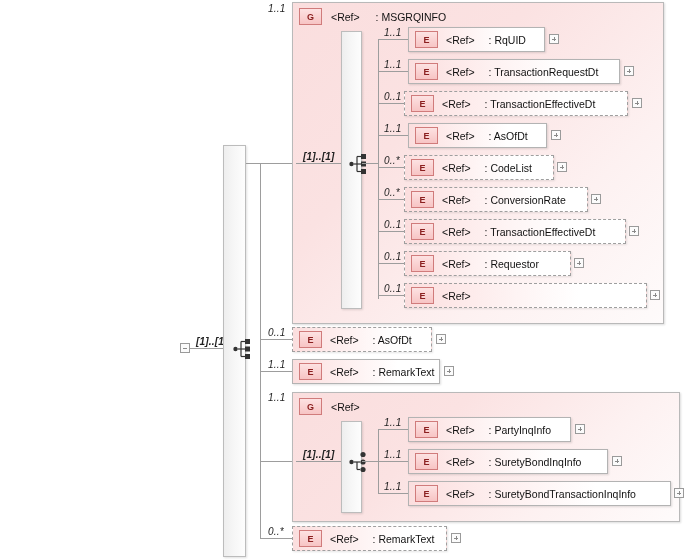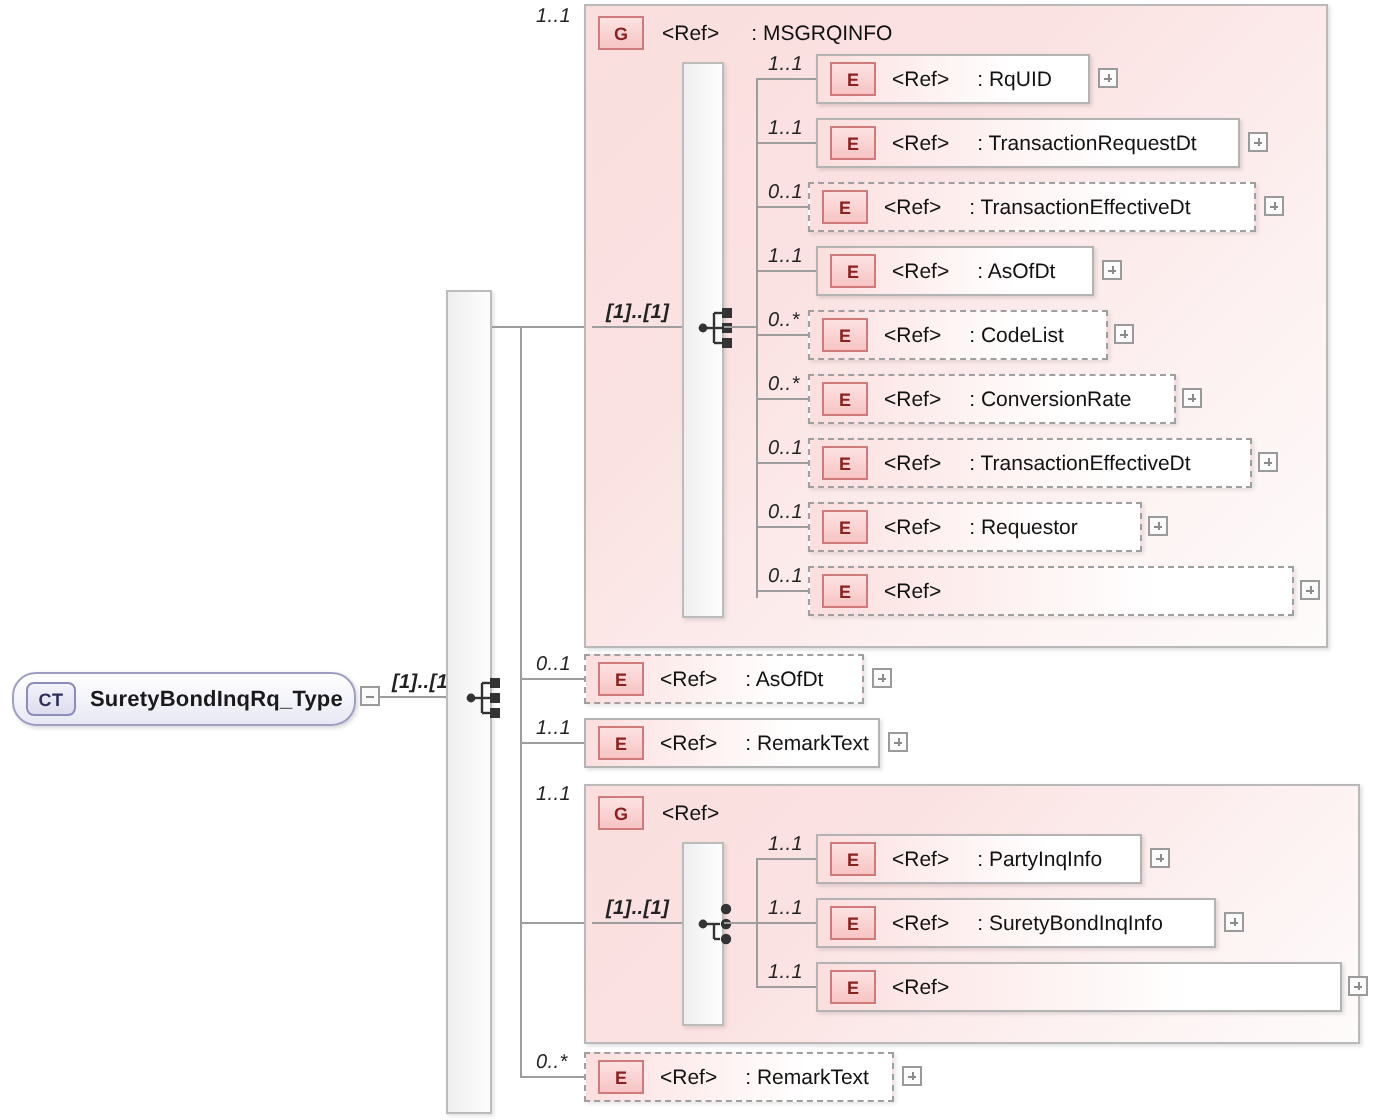--- a/index.html
+++ b/index.html
@@ -101,24 +101,20 @@
 
   
   .conn{position:absolute;width:22px;height:22px;}
   .conn svg{display:block;}
 </style>
 </head>
 <body>
 
 <div class="canvas">
 
-  <div class="ct-node">
-    <span class="ct-badge">CT</span>
-    <span class="ct-label">SuretyBondInqRq_Type</span>
-  </div>
   <div class="plusbox minusbox" style="left:180px;top:343px;"></div>
 
   <div class="hline" style="left:190px;top:348px;width:44px;"></div>
   <span class="card b" style="left:196px;top:336px;">[1]..[1]</span>
 
   <div class="vbar" style="left:223px;top:145px;width:23px;height:412px;"></div>
 
   <div class="conn" style="left:233px;top:338px;">
     <svg width="22" height="22" viewBox="0 0 22 22">
       <circle cx="2.5" cy="11" r="2.2" fill="#333"></circle>
@@ -313,20 +309,21 @@
     <span class="ref">&lt;Ref&gt;</span>
     <span class="ename">: SuretyBondInqInfo</span>
   </div>
   <div class="plusbox" style="left:612px;top:456px;"></div>
 
   <div class="hline" style="left:378px;top:493px;width:30px;"></div>
   <span class="card" style="left:384px;top:481px;">1..1</span>
   <div class="ebox" style="left:408px;top:481px;width:263px;">
     <span class="e-badge">E</span>
     <span class="ref">&lt;Ref&gt;</span>
+    <span class="ename">: SuretyBondTransactionInqInfo</span>
   </div>
   <div class="plusbox" style="left:674px;top:488px;"></div>
 
   <span class="card" style="left:268px;top:526px;">0..*</span>
   <div class="ebox opt" style="left:292px;top:526px;width:155px;">
     <span class="e-badge">E</span>
     <span class="ref">&lt;Ref&gt;</span>
     <span class="ename">: RemarkText</span>
   </div>
   <div class="plusbox" style="left:451px;top:533px;"></div>

